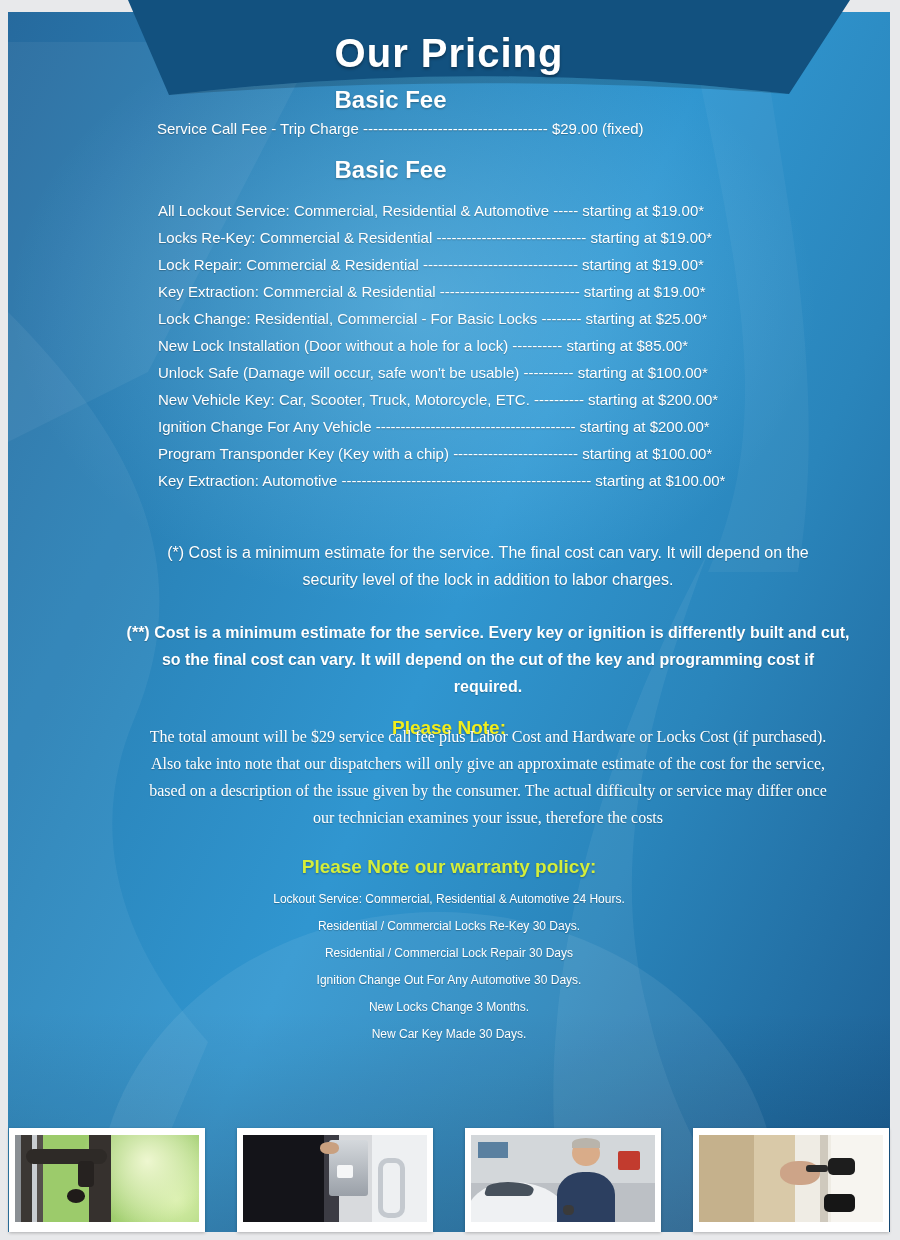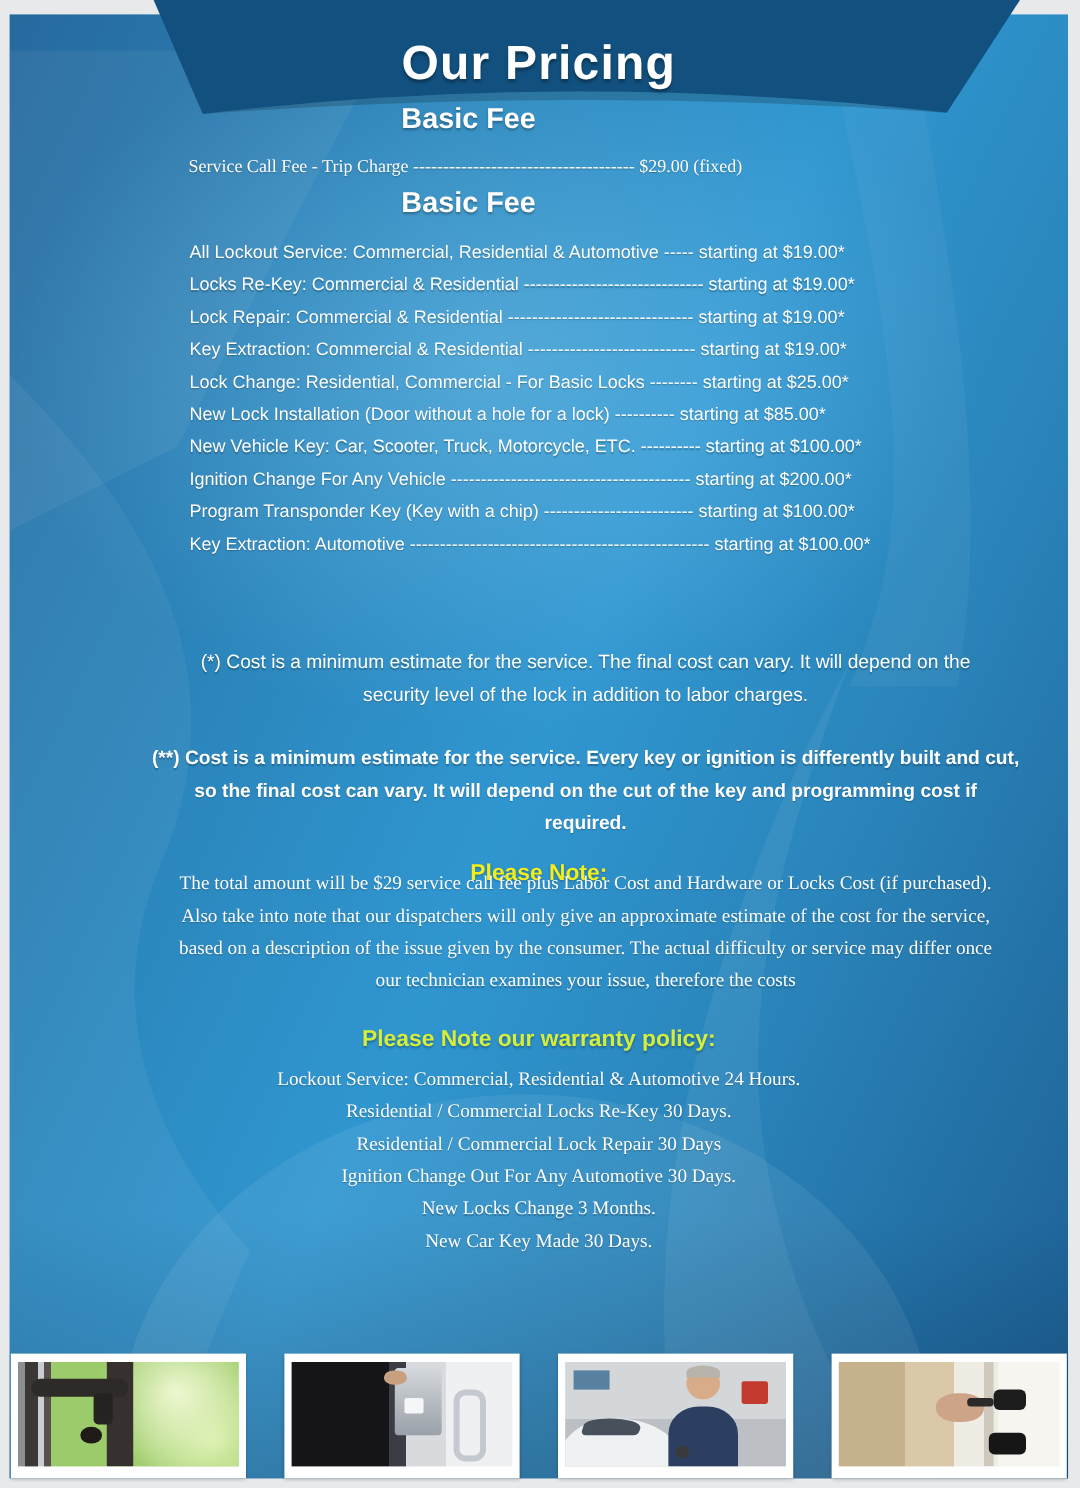--- a/index.html
+++ b/index.html
@@ -38,21 +38,21 @@
   .note-block{
     position:absolute;left:0;width:882px;color:#ffffff;font-size:16px;line-height:27px;
     text-align:center;text-shadow:0 1px 1px rgba(0,0,0,0.25);padding-left:39px;
   }
   .note-block .inner{margin:0 auto;}
   .yellow-heading{
     position:absolute;left:0;width:882px;text-align:center;font-size:19px;font-weight:bold;
     text-shadow:0 1px 2px rgba(0,0,0,0.3);
   }
   .warranty-list{position:absolute;left:0;top:874px;width:882px;text-align:center;}
-  .warranty-row{color:#ffffff;font-size:16px;line-height:27px;text-shadow:0 1px 1px rgba(0,0,0,0.25);font-family:Liberation Serif, serif;}
+  .warranty-row{color:#ffffff;font-size:12px;line-height:27px;text-shadow:0 1px 1px rgba(0,0,0,0.25);}
   .gallery{
     position:absolute;left:1px;bottom:0;width:880px;height:104px;
     display:flex;justify-content:space-between;
   }
   .photo-frame{
     width:196px;height:104px;background:#ffffff;box-sizing:border-box;
     padding:7px 6px 10px 6px;box-shadow:0 1px 3px rgba(0,0,0,0.25);
   }
   .photo{position:relative;width:100%;height:100%;overflow:hidden;}
   .shape{position:absolute;}
@@ -103,31 +103,32 @@
   </svg>
 
   <svg class="ribbon" width="882" height="122" viewBox="0 0 882 122">
     <path d="M120,0 L842,0 L781,94 Q470,58 161,95 Z" fill="#12517f"></path>
     <path d="M161,95 Q470,58 781,94 Q470,72 161,95 Z" fill="rgba(0,0,0,0.18)"></path>
   </svg>
 
   <h1 class="page-title">Our Pricing</h1>
 
   <div class="sec-heading" style="top:74px;">Basic Fee</div>
-  <div class="fee-line" style="top:119px;font-family:Liberation Serif, serif;">Service Call Fee - Trip Charge ------------------------------------- $29.00 (fixed)</div>
+  <div class="fee-line" style="top:108px;">Service Call Fee - Trip Charge ------------------------------------- $29.00 (fixed)</div>
 
   <div class="sec-heading" style="top:144px;">Basic Fee</div>
   <div class="price-list">
     <div class="price-row">All Lockout Service: Commercial, Residential &amp; Automotive ----- starting at $19.00*</div>
     <div class="price-row">Locks Re-Key: Commercial &amp; Residential ------------------------------ starting at $19.00*</div>
     <div class="price-row">Lock Repair: Commercial &amp; Residential ------------------------------- starting at $19.00*</div>
     <div class="price-row">Key Extraction: Commercial &amp; Residential ---------------------------- starting at $19.00*</div>
     <div class="price-row">Lock Change: Residential, Commercial - For Basic Locks -------- starting at $25.00*</div>
     <div class="price-row">New Lock Installation (Door without a hole for a lock) ---------- starting at $85.00*</div>
-    <div class="price-row">New Vehicle Key: Car, Scooter, Truck, Motorcycle, ETC. ---------- starting at $100.00*</div>
+    <div class="price-row">Unlock Safe (Damage will occur, safe won't be usable) ---------- starting at $100.00*</div>
+    <div class="price-row">New Vehicle Key: Car, Scooter, Truck, Motorcycle, ETC. ---------- starting at $200.00*</div>
     <div class="price-row">Ignition Change For Any Vehicle ---------------------------------------- starting at $200.00*</div>
     <div class="price-row">Program Transponder Key (Key with a chip) ------------------------- starting at $100.00*</div>
     <div class="price-row">Key Extraction: Automotive -------------------------------------------------- starting at $100.00*</div>
   </div>
 
   <div class="note-block" style="top:527px;">
     <div class="inner" style="max-width:684px;">(*) Cost is a minimum estimate for the service. The final cost can vary. It will depend on the security level of the lock in addition to labor charges.</div>
   </div>
   <div class="note-block" style="top:607px;">
     <div class="inner" style="max-width:724px;font-weight:bold;">(**) Cost is a minimum estimate for the service. Every key or ignition is differently built and cut, so the final cost can vary. It will depend on the cut of the key and programming cost if required.</div>

